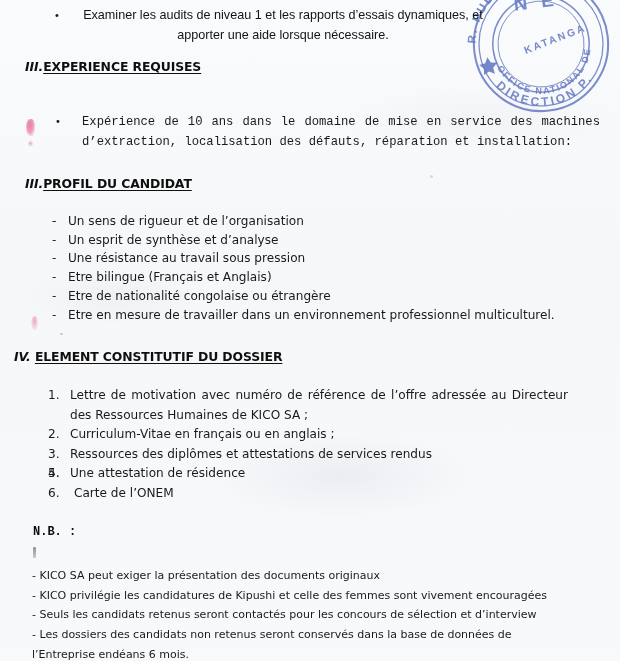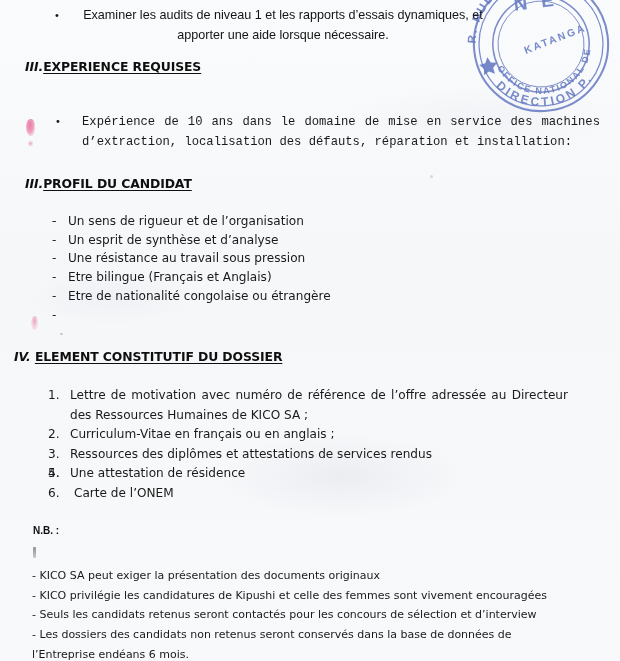--- a/index.html
+++ b/index.html
@@ -91,23 +91,23 @@
     padding-left:22px;
   }
   .num-list li .n {
     position:absolute; left:0; top:0; width:18px;
     text-align:left;
   }
   .num-list li.justified .t { display:block; text-align:justify; }
 
   .nb-title {
     position:absolute;
-    font-family:Liberation Sans, sans-serif;
+    font-family:Liberation Mono, monospace;
     font-weight:bold;
-    font-size:10px;
+    font-size:12px;
     color:#0f0f0f;
   }
   .nb-lines { position:absolute; }
   .nb-lines .nbl {
     font-family:"DejaVu Sans", sans-serif;
     font-size:11px;
     line-height:19.7px;
     color:#1a1a1a;
     white-space:nowrap;
   }
@@ -233,20 +233,21 @@
       <li>
         <span class="dash">-</span>
         <span>Etre bilingue (Français et Anglais)</span>
       </li>
       <li>
         <span class="dash">-</span>
         <span>Etre de nationalité congolaise ou étrangère</span>
       </li>
       <li>
         <span class="dash">-</span>
+        <span>Etre en mesure de travailler dans un environnement professionnel multiculturel.</span>
       </li>
     </ul>
 
     <div class="heading" style="left:14px; top:349px;">
       <span class="num">IV. </span><span class="ul">ELEMENT CONSTITUTIF DU DOSSIER</span>
     </div>
 
     <ol class="num-list" style="left:48px; top:386px; width:520px;">
       <li class="justified">
         <span class="n">1.</span>

